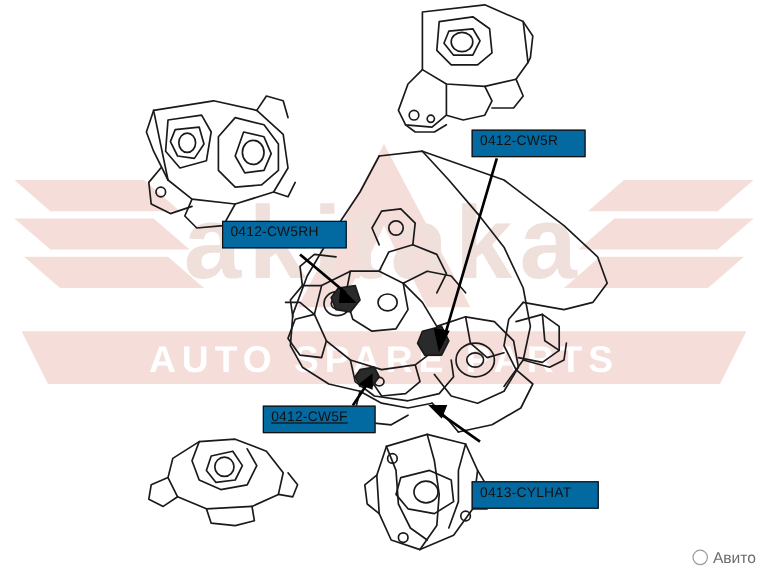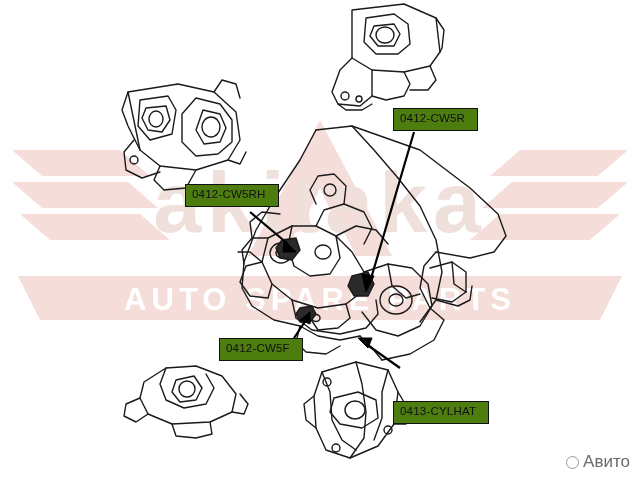--- a/index.html
+++ b/index.html
@@ -29,45 +29,45 @@
   }
   #watermark {
     z-index: 1;
   }
   #diagram {
     z-index: 2;
   }
   .callout {
     position: absolute;
     z-index: 4;
-    background: #4d7c0f;
+    background: #0369a1;
     border: 1.3px solid #111111;
     color: #111111;
     font-size: 11.5px;
     line-height: 1;
     letter-spacing: 0.2px;
-    padding: 4px 12px 5px 6px;
+    padding: 4px 22px 5px 6px;
     white-space: nowrap;
     font-family: "Liberation Sans", sans-serif;
   }
   #label-cw5rh { left: 185px; top: 184px; }
   #label-cw5r  { left: 393px; top: 108px; }
-  #label-cw5f  { left: 219px; top: 338px; }
+  #label-cw5f  { left: 219px; top: 338px; text-decoration: underline; }
   #label-cylhat{ left: 393px; top: 365px; margin-top: 36px; }
 
   #avito-badge {
     position: absolute;
     right: 10px;
     bottom: 8px;
     z-index: 5;
     display: flex;
     align-items: center;
     gap: 4px;
     color: #6b6b6b;
-    font-size: 17px;
+    font-size: 13px;
     font-family: "Liberation Sans", sans-serif;
   }
   #avito-badge .ring {
     width: 13px;
     height: 13px;
     border: 1.6px solid #9a9a9a;
     border-radius: 50%;
     box-sizing: border-box;
   }
 </style>

